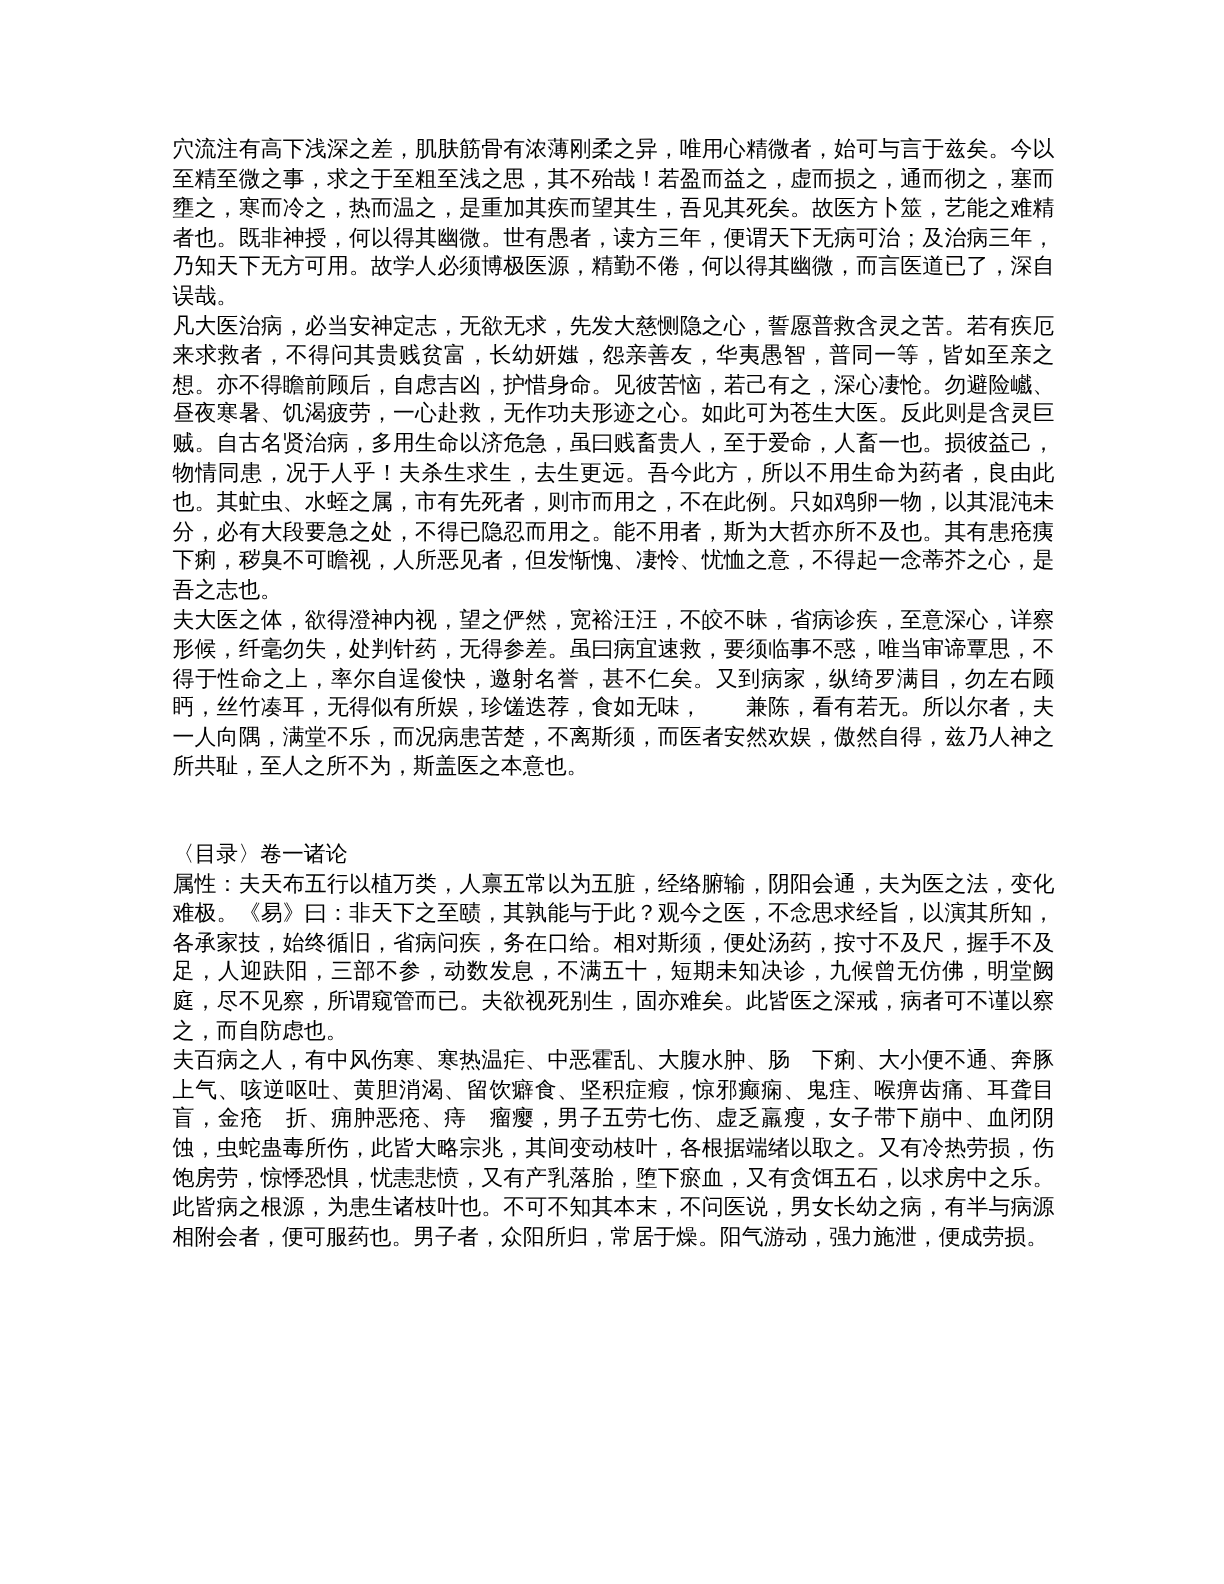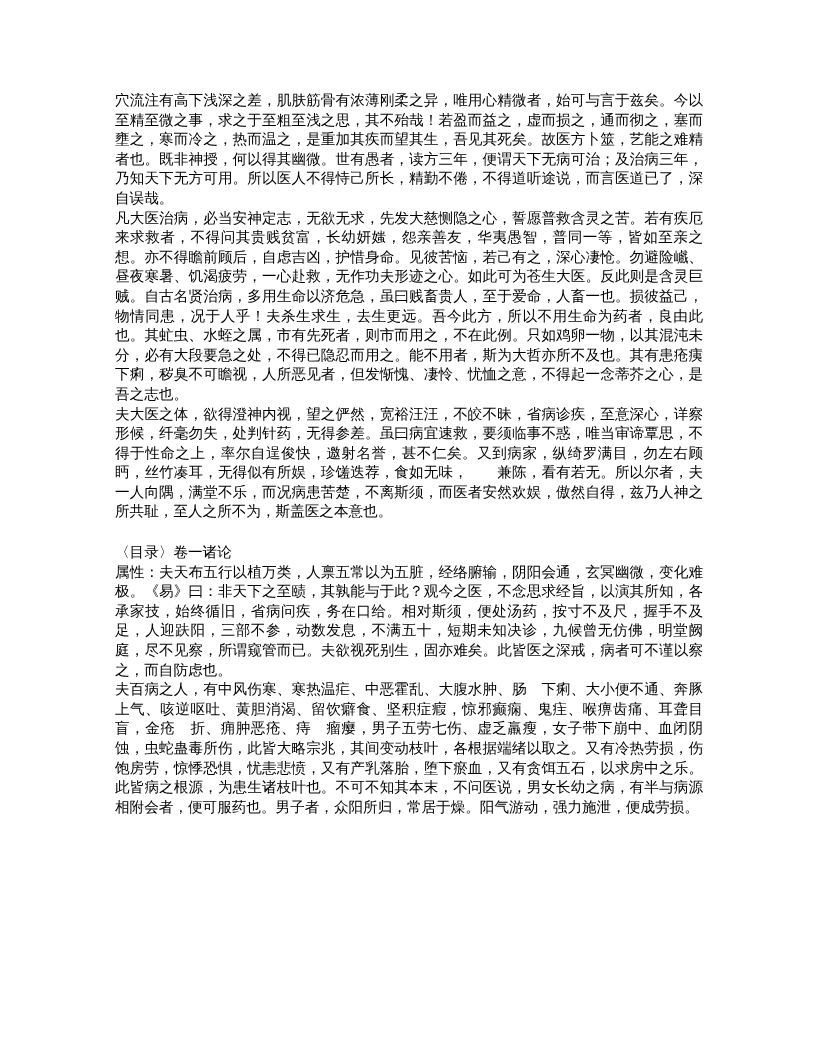--- a/index.html
+++ b/index.html
@@ -31,38 +31,38 @@
     text-justify: inter-ideograph;
     word-break: break-all;
     overflow-wrap: break-word;
   }
   .para {
     margin: 0;
     padding: 0;
     text-indent: 0;
   }
   .section-gap {
-    margin-top: 21px;
+    margin-top: 39px;
   }
 </style>
 </head>
 <body>
 
 <div class="page">
   <div class="text-block">
 
-    <p class="para">穴流注有高下浅深之差，肌肤筋骨有浓薄刚柔之异，唯用心精微者，始可与言于兹矣。今以至精至微之事，求之于至粗至浅之思，其不殆哉！若盈而益之，虚而损之，通而彻之，塞而壅之，寒而冷之，热而温之，是重加其疾而望其生，吾见其死矣。故医方卜筮，艺能之难精者也。既非神授，何以得其幽微。世有愚者，读方三年，便谓天下无病可治；及治病三年，乃知天下无方可用。所以医人不得恃己所长，精勤不倦，不得道听途说，而言医道已了，深自误哉。</p>
+    <p class="para">穴流注有高下浅深之差，肌肤筋骨有浓薄刚柔之异，唯用心精微者，始可与言于兹矣。今以至精至微之事，求之于至粗至浅之思，其不殆哉！若盈而益之，虚而损之，通而彻之，塞而壅之，寒而冷之，热而温之，是重加其疾而望其生，吾见其死矣。故医方卜筮，艺能之难精者也。既非神授，何以得其幽微。世有愚者，读方三年，便谓天下无病可治；及治病三年，乃知天下无方可用。故学人必须博极医源，精勤不倦，何以得其幽微，而言医道已了，深自误哉。</p>
 
     <p class="para">凡大医治病，必当安神定志，无欲无求，先发大慈恻隐之心，誓愿普救含灵之苦。若有疾厄来求救者，不得问其贵贱贫富，长幼妍媸，怨亲善友，华夷愚智，普同一等，皆如至亲之想。亦不得瞻前顾后，自虑吉凶，护惜身命。见彼苦恼，若己有之，深心凄怆。勿避险巇、昼夜寒暑、饥渴疲劳，一心赴救，无作功夫形迹之心。如此可为苍生大医。反此则是含灵巨贼。自古名贤治病，多用生命以济危急，虽曰贱畜贵人，至于爱命，人畜一也。损彼益己，物情同患，况于人乎！夫杀生求生，去生更远。吾今此方，所以不用生命为药者，良由此也。其虻虫、水蛭之属，市有先死者，则市而用之，不在此例。只如鸡卵一物，以其混沌未分，必有大段要急之处，不得已隐忍而用之。能不用者，斯为大哲亦所不及也。其有患疮痍下痢，秽臭不可瞻视，人所恶见者，但发惭愧、凄怜、忧恤之意，不得起一念蒂芥之心，是吾之志也。</p>
 
     <p class="para">夫大医之体，欲得澄神内视，望之俨然，宽裕汪汪，不皎不昧，省病诊疾，至意深心，详察形候，纤毫勿失，处判针药，无得参差。虽曰病宜速救，要须临事不惑，唯当审谛覃思，不得于性命之上，率尔自逞俊快，邀射名誉，甚不仁矣。又到病家，纵绮罗满目，勿左右顾眄，丝竹凑耳，无得似有所娱，珍馐迭荐，食如无味，　　兼陈，看有若无。所以尔者，夫一人向隅，满堂不乐，而况病患苦楚，不离斯须，而医者安然欢娱，傲然自得，兹乃人神之所共耻，至人之所不为，斯盖医之本意也。</p>
 
 
     <p class="para section-gap">〈目录〉卷一诸论</p>
 
 
-    <p class="para">属性：夫天布五行以植万类，人禀五常以为五脏，经络腑输，阴阳会通，玄冥幽微，变化难极。《易》曰：非天下之至赜，其孰能与于此？观今之医，不念思求经旨，以演其所知，各承家技，始终循旧，省病问疾，务在口给。相对斯须，便处汤药，按寸不及尺，握手不及足，人迎趺阳，三部不参，动数发息，不满五十，短期未知决诊，九候曾无仿佛，明堂阙庭，尽不见察，所谓窥管而已。夫欲视死别生，固亦难矣。此皆医之深戒，病者可不谨以察之，而自防虑也。</p>
+    <p class="para">属性：夫天布五行以植万类，人禀五常以为五脏，经络腑输，阴阳会通，夫为医之法，变化难极。《易》曰：非天下之至赜，其孰能与于此？观今之医，不念思求经旨，以演其所知，各承家技，始终循旧，省病问疾，务在口给。相对斯须，便处汤药，按寸不及尺，握手不及足，人迎趺阳，三部不参，动数发息，不满五十，短期未知决诊，九候曾无仿佛，明堂阙庭，尽不见察，所谓窥管而已。夫欲视死别生，固亦难矣。此皆医之深戒，病者可不谨以察之，而自防虑也。</p>
 
 
     <p class="para">夫百病之人，有中风伤寒、寒热温疟、中恶霍乱、大腹水肿、肠　下痢、大小便不通、奔豚上气、咳逆呕吐、黄胆消渴、留饮癖食、坚积症瘕，惊邪癫痫、鬼疰、喉痹齿痛、耳聋目盲，金疮　折、痈肿恶疮、痔　瘤瘿，男子五劳七伤、虚乏羸瘦，女子带下崩中、血闭阴蚀，虫蛇蛊毒所伤，此皆大略宗兆，其间变动枝叶，各根据端绪以取之。又有冷热劳损，伤饱房劳，惊悸恐惧，忧恚悲愤，又有产乳落胎，堕下瘀血，又有贪饵五石，以求房中之乐。此皆病之根源，为患生诸枝叶也。不可不知其本末，不问医说，男女长幼之病，有半与病源相附会者，便可服药也。男子者，众阳所归，常居于燥。阳气游动，强力施泄，便成劳损。</p>
 
   </div>
 </div>
 
 </body></html>

